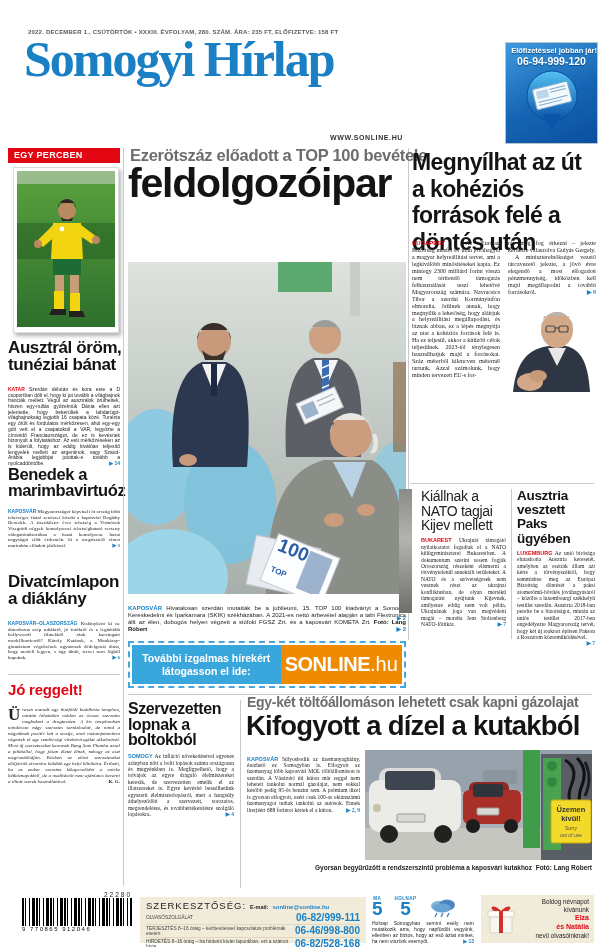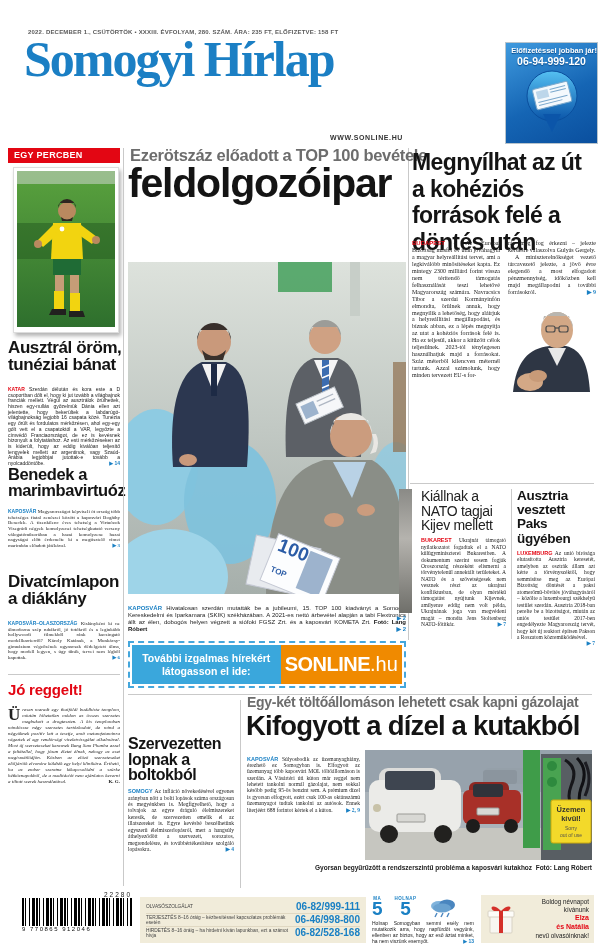--- a/index.html
+++ b/index.html
@@ -66,21 +66,21 @@
   .hr-right{left:410px;top:483px;width:184px;height:1px;}
   .strip{left:399px;top:489px;width:13px;height:124px;background:linear-gradient(180deg,#8a8a86,#b5b3ae 40%,#6f6f6a);}
   .strip-ref{left:397px;top:615px;font-size:5.5px;color:#1a80c4;font-weight:bold;}
   .nato{left:421px;top:489px;width:85px;}
   .nato-h{font-size:14px;font-weight:normal;line-height:1.05;color:#222;letter-spacing:-.3px;margin:0 0 4px 0;}
   .paks{left:517px;top:489px;width:78px;}
   .paks-h{font-size:13.5px;font-weight:bold;line-height:1.05;letter-spacing:-.3px;margin:0 0 4px 0;color:#141414;}
   .mini-body{font-family:"Liberation Serif",serif;font-size:5.5px;line-height:1.18;text-align:justify;color:#222;}
   
   .hr-mid{left:128px;top:694px;width:464px;height:1px;}
-  .shops{left:128px;top:701px;width:106px;margin-top:35px;}
+  .shops{left:128px;top:701px;width:106px;}
   .shops-h{font-size:16px;line-height:.98;margin:0 0 5px 0;}
   .b-kicker{left:247px;top:694px;font-size:14px;}
   .b-hl{left:246px;top:710px;width:348px;font-size:27.5px;letter-spacing:-.8px;white-space:nowrap;}
   .b-body{left:247px;top:750px;width:113px;}
   .b-photo{left:365px;top:750px;width:227px;height:110px;}
   .b-cap{left:247px;top:864px;width:345px;display:flex;justify-content:space-between;font-size:6.5px;font-weight:bold;color:#222;}
   .b-cap .cap-text{padding-left:68px;}
   
   .beige{background:#f1ecda;}
   .editorial{left:140px;top:897px;width:226px;height:46px;padding:3px 6px;box-sizing:border-box;}
@@ -362,20 +362,25 @@
       </g>
     </svg>
   </div>
 
   <div class="abs b-cap">
     <span class="cap-text">Gyorsan begyűrűzött a rendszerszintű probléma a kaposvári kutakhoz</span>
     <span>Fotó: Lang Róbert</span>
   </div>
 
   <div class="abs beige editorial">
+    <div class="ed-title-row">
+      <span class="ed-title">SZERKESZTŐSÉG:</span>
+      <span class="ed-mail-label">E-mail:</span>
+      <span class="ed-mail">sonline@sonline.hu</span>
+    </div>
     <div class="ed-row">
       <span class="ed-label">OLVASÓSZOLGÁLAT</span>
       <span class="ed-phone">06-82/999-111</span>
     </div>
     <div class="ed-row">
       <span class="ed-label">TERJESZTÉS 8–16 óráig – kézbesítéssel kapcsolatos problémák esetén</span>
       <span class="ed-phone">06-46/998-800</span>
     </div>
     <div class="ed-row">
       <span class="ed-label">HIRDETÉS 8–16 óráig – ha hirdetni kíván lapunkban, ezt a számot hívja</span>

